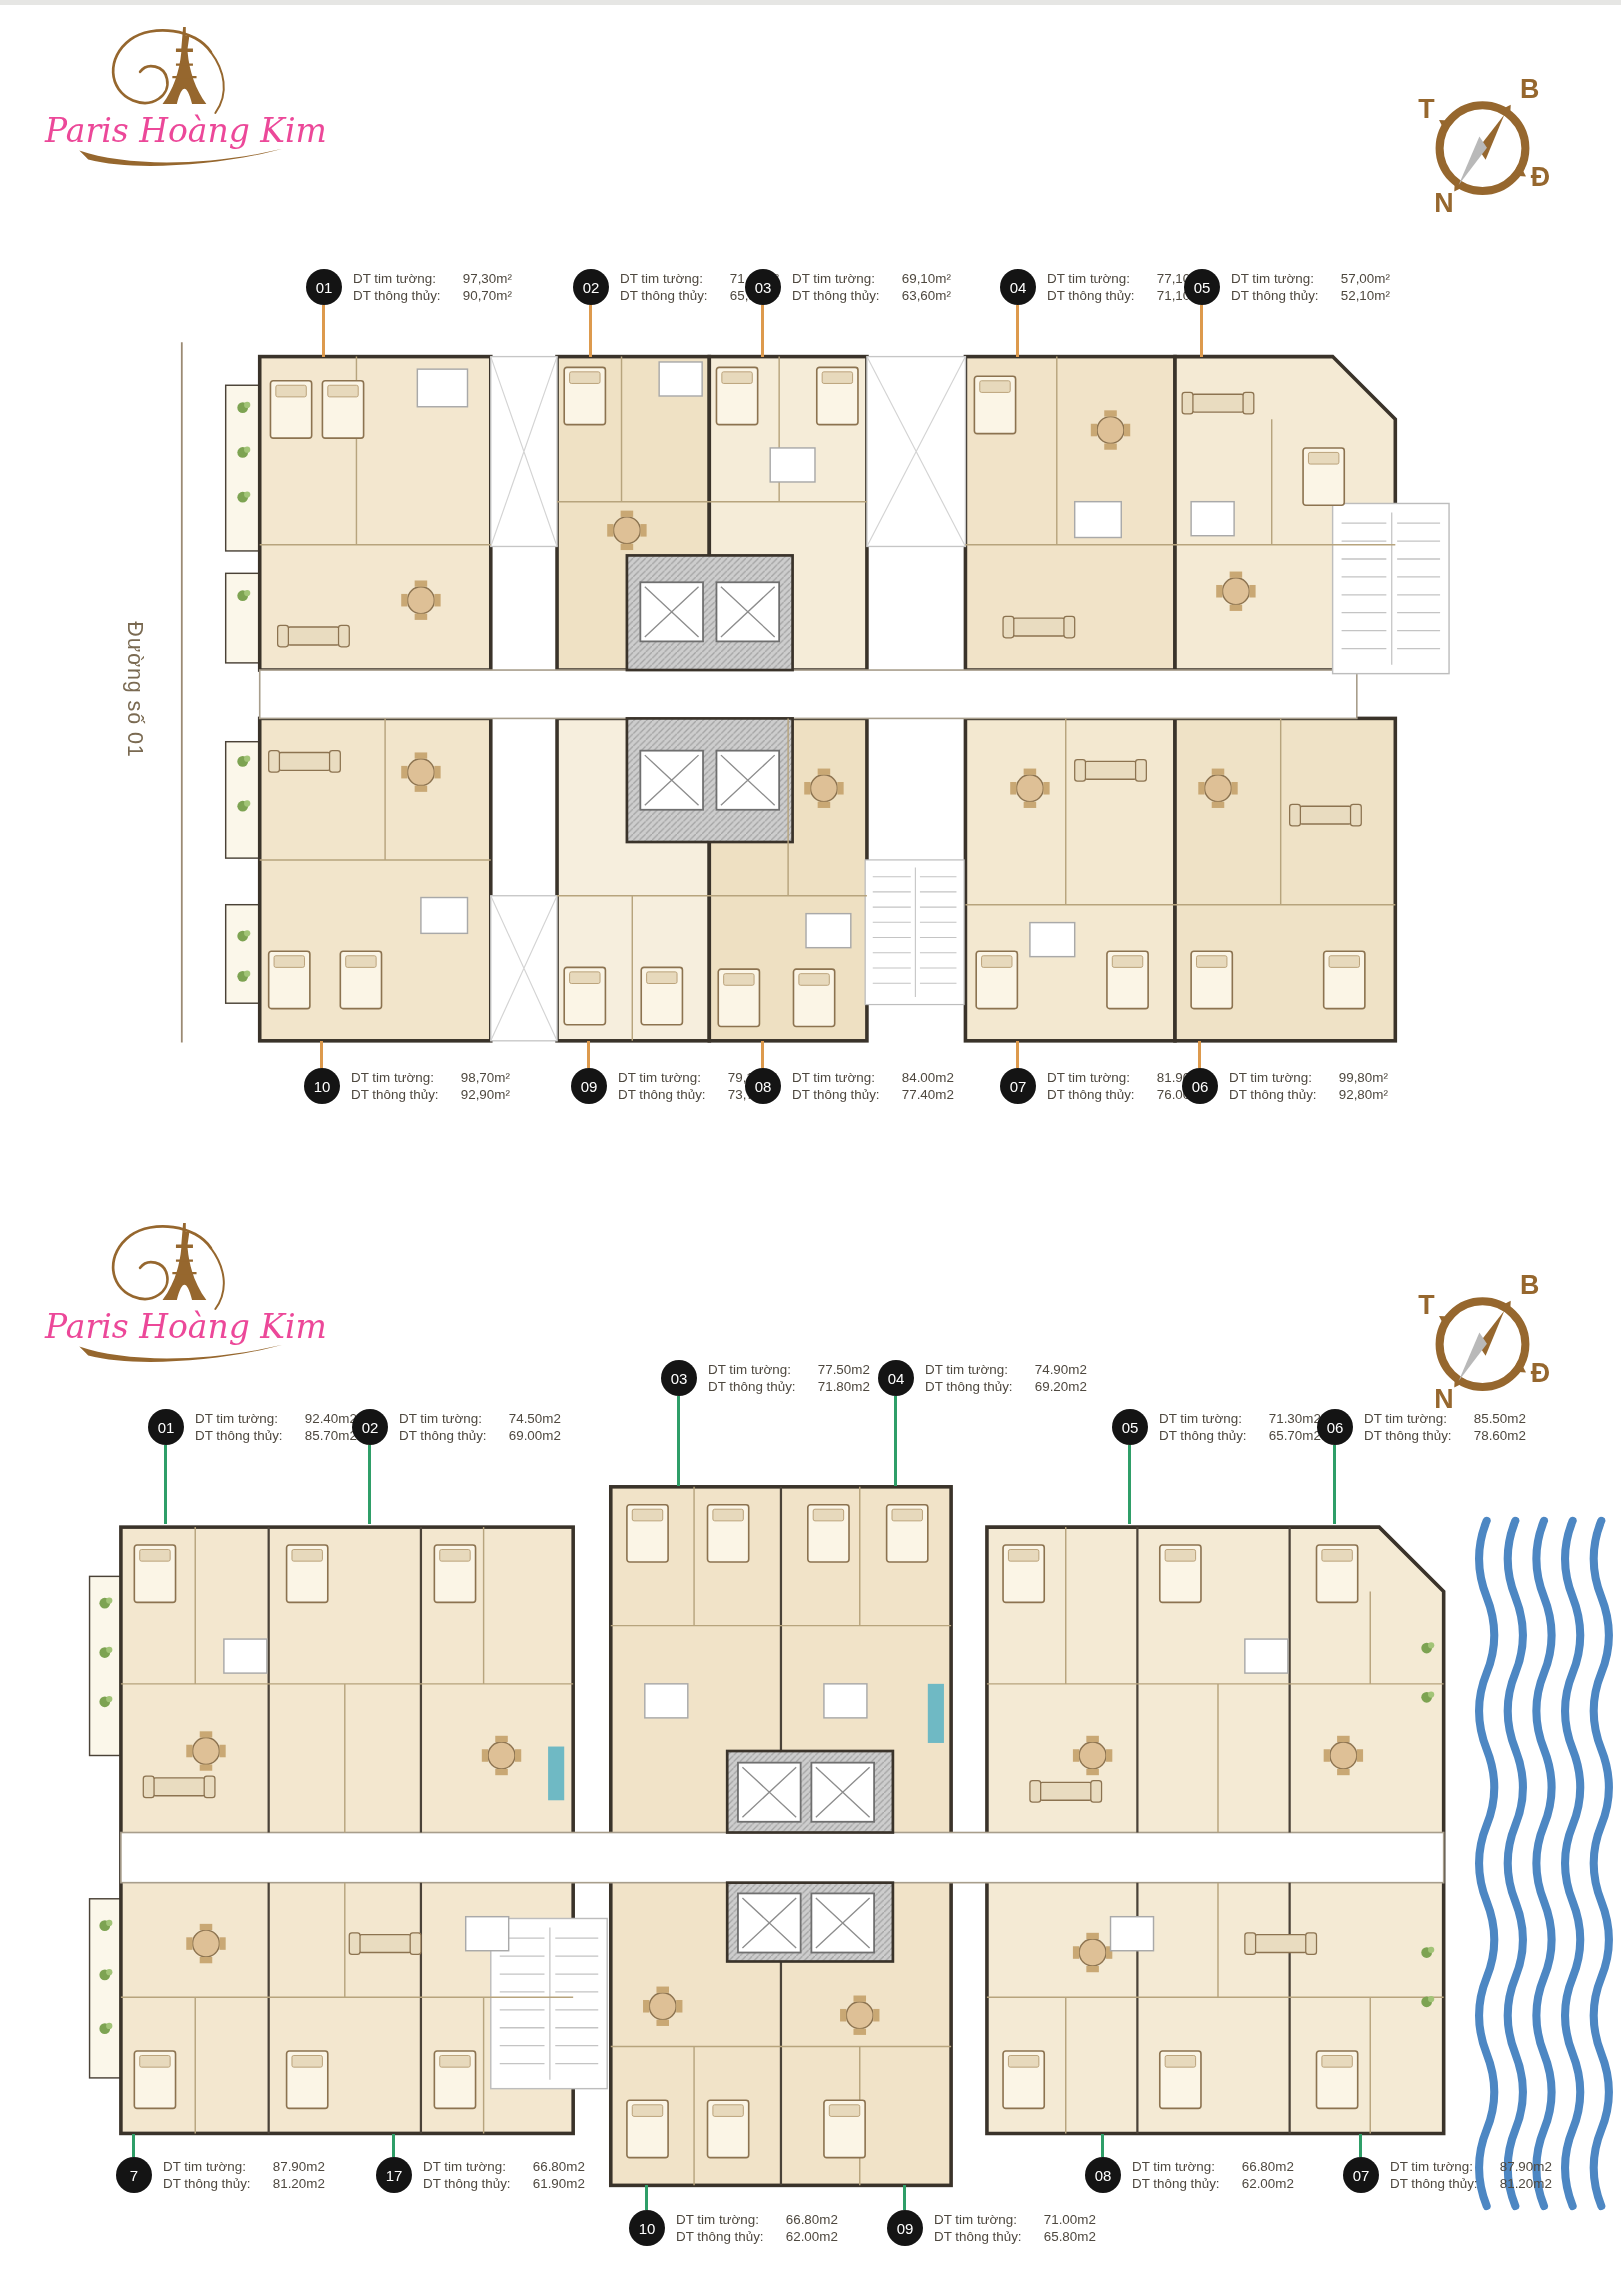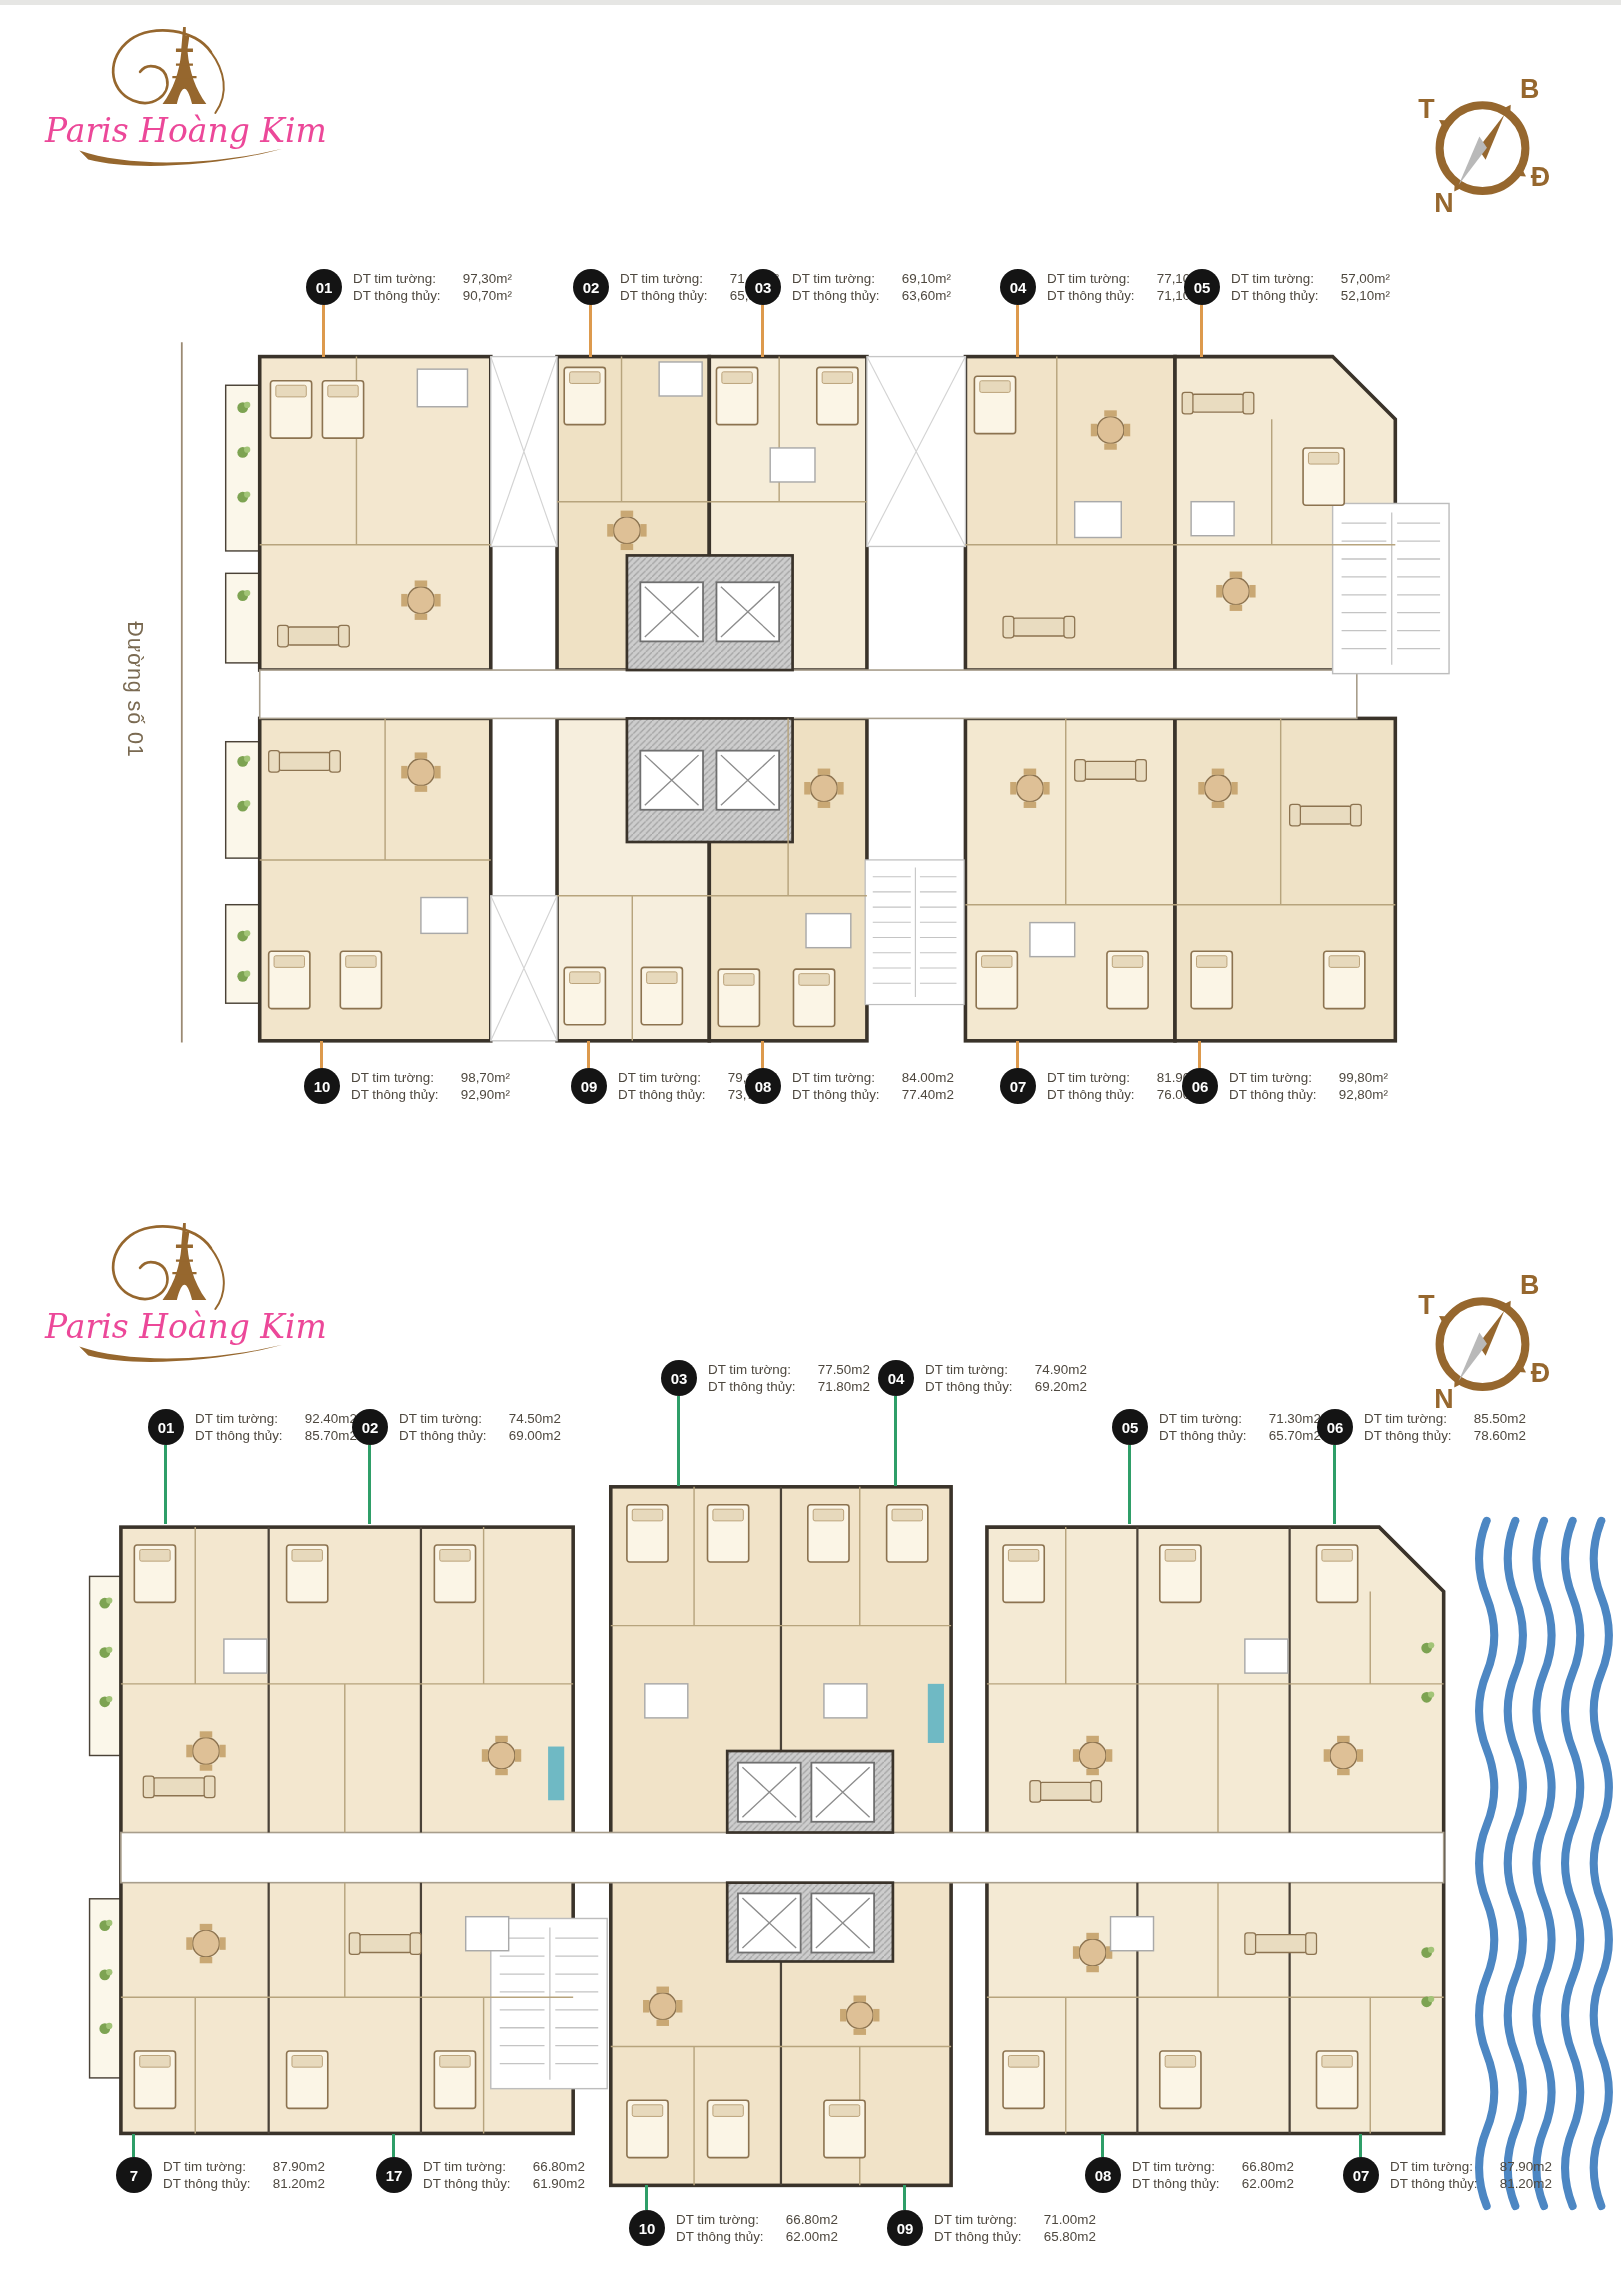--- a/index.html
+++ b/index.html
@@ -34,21 +34,21 @@
   .compass{position:absolute;}
   .cdir{font-family:"Liberation Sans",sans-serif;font-weight:bold;font-size:30px;fill:#96672e;}
 
   .street-label{position:absolute;left:36px;top:677px;width:197px;text-align:center;
                 transform:rotate(90deg);color:#7a6a52;font-size:21.5px;letter-spacing:0.9px;}
 
   
   .callout-layer{position:absolute;left:0;top:0;width:100%;height:100%;pointer-events:none;}
   .callout{position:absolute;width:269px;height:36px;}
   .badge{position:absolute;left:0;top:0;width:36px;height:36px;border-radius:50%;background:#141414;
-         color:#fff;font-weight:bold;font-size:15px;display:flex;align-items:center;justify-content:center;}
+         color:#fff;font-weight:normal;font-size:15px;display:flex;align-items:center;justify-content:center;}
   .leader{position:absolute;left:16px;width:2.7px;}
   .c-text{position:absolute;left:47px;top:0.9px;font-size:13.4px;line-height:17px;color:#4e483f;white-space:nowrap;}
   .lab{display:inline-block;min-width:106px;}
 </style>
 </head>
 <body>
 
 <div class="page">
   <div class="top-line"></div>
 

